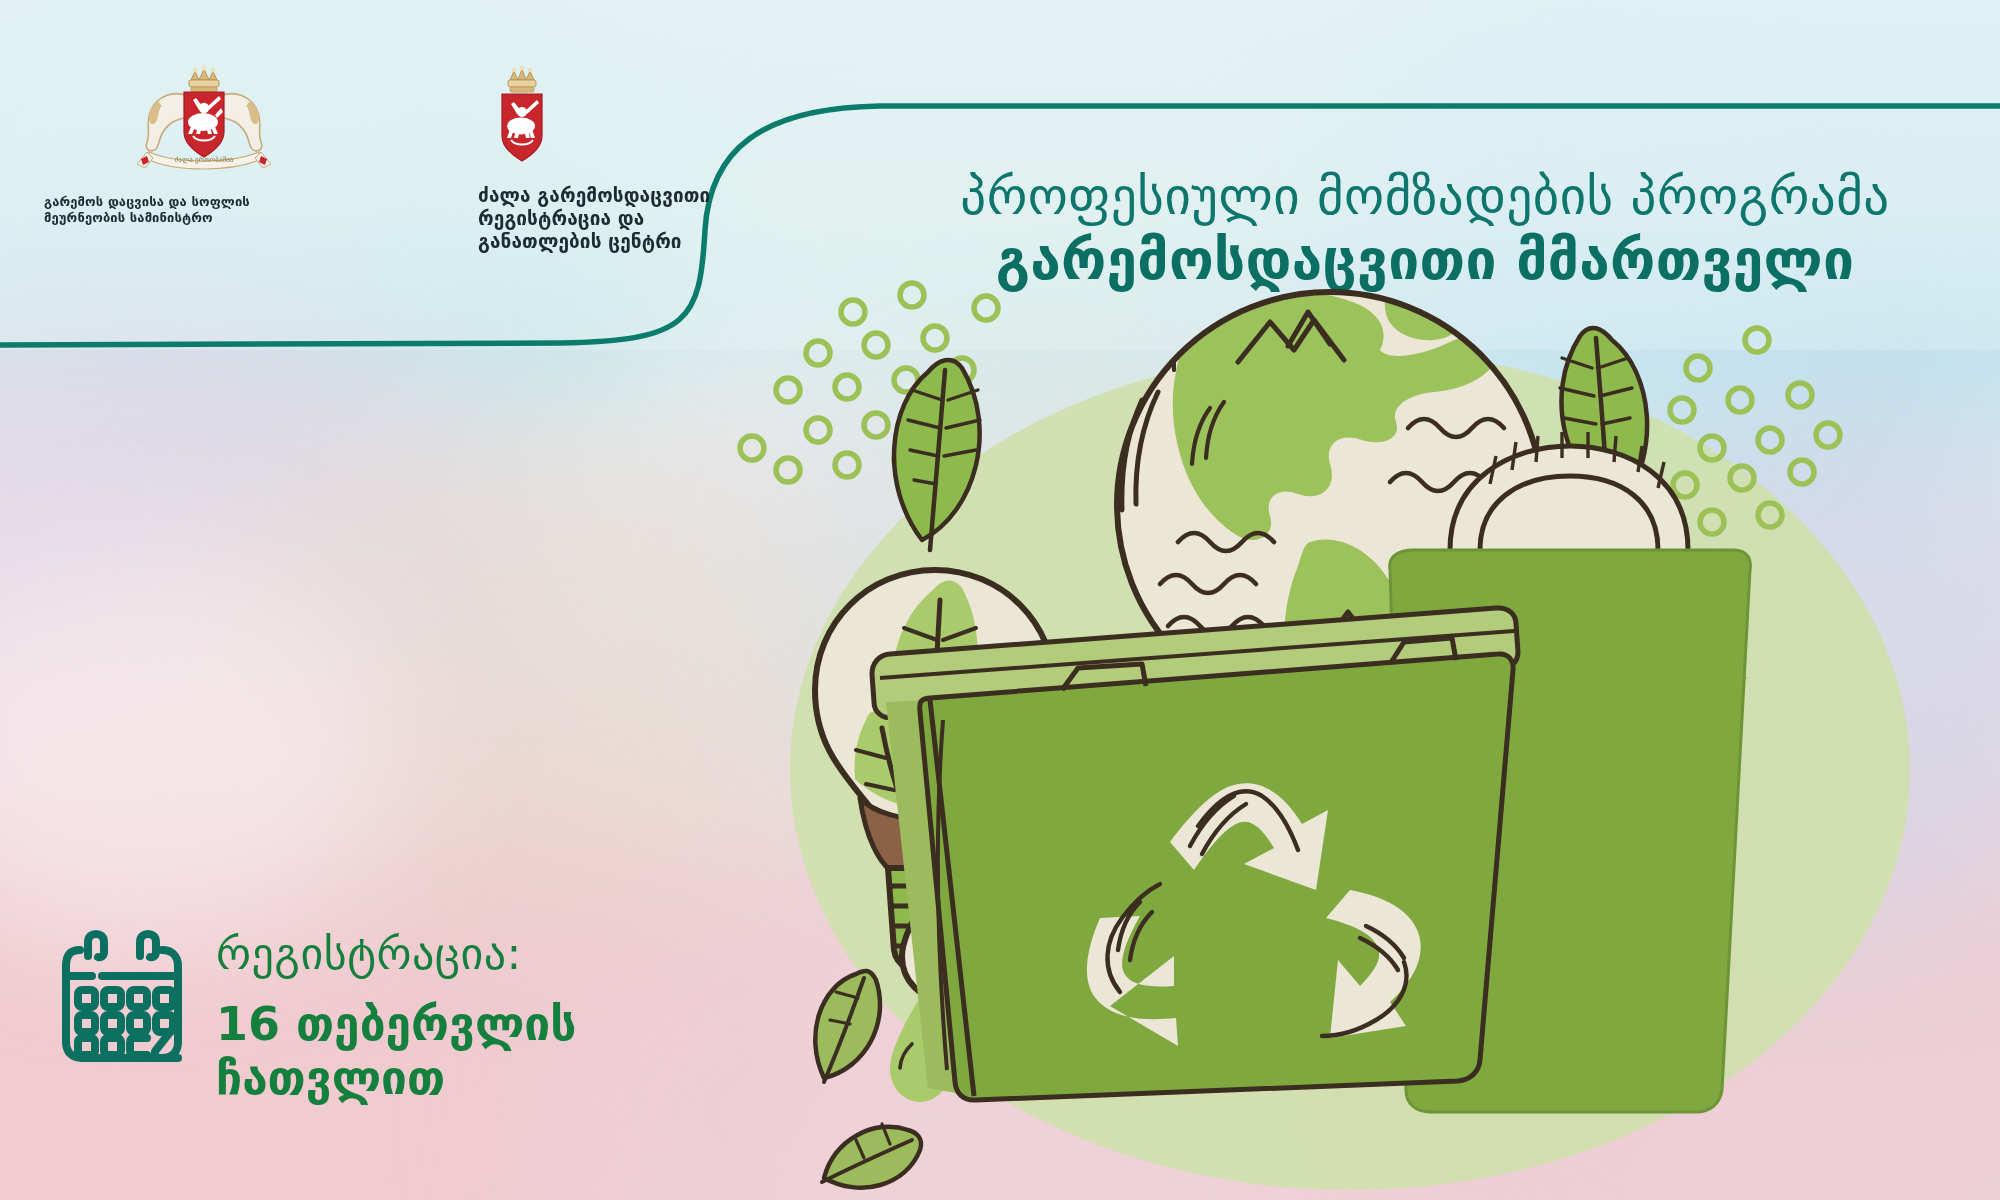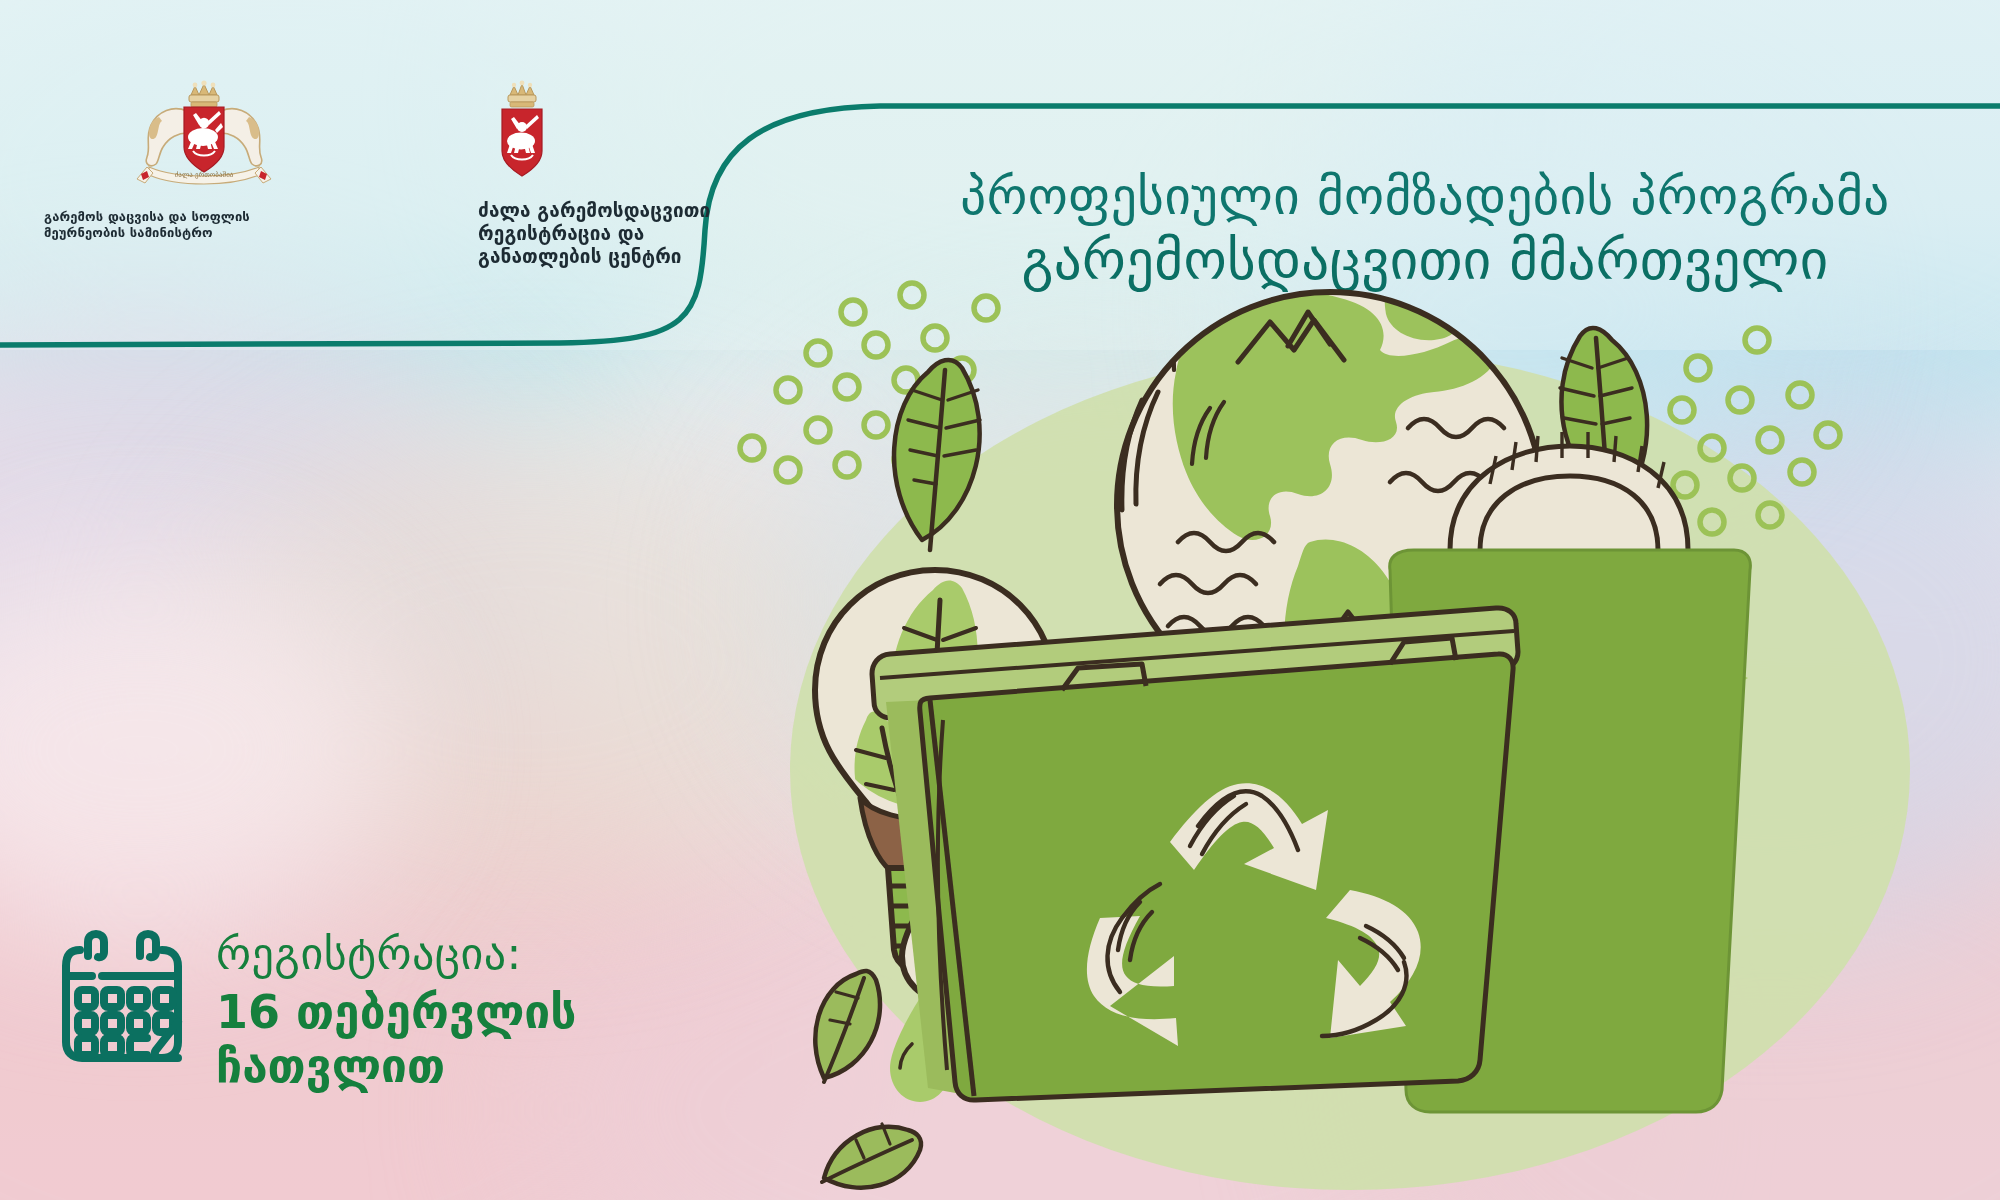--- a/index.html
+++ b/index.html
@@ -27,42 +27,42 @@
   .w10{left:760px;top:340px;width:720px;height:520px;background:rgba(214,226,224,.5);}
   .w11{left:-120px;top:560px;width:520px;height:380px;background:rgba(248,235,238,.8);}
   .w12{left:1240px;top:120px;width:560px;height:380px;background:rgba(198,229,240,.7);}
 
   
   .topband{position:absolute;left:0;top:0;width:2000px;height:350px;
      background:linear-gradient(180deg,rgba(234,245,246,.75) 0%,rgba(238,246,246,.55) 60%,rgba(240,247,247,.25) 100%);}
   .divider{position:absolute;left:0;top:0;width:2000px;height:360px;}
 
   
-  .logos{position:absolute;left:0;top:15px;width:860px;height:300px;padding-left:12px;}
+  .logos{position:absolute;left:0;top:0;width:860px;height:300px;padding-left:12px;}
   .logo-block{position:absolute;}
   .logo-a{left:44px;top:60px;width:320px;}
   .logo-b{left:478px;top:60px;width:340px;}
   .emblem-wrap{display:flex;justify-content:center;}
   .logo-text{
     margin-top:14px;color:#1d2b33;font-weight:bold;line-height:1.22;
     font-size:19.5px;letter-spacing:.1px;
   }
   .logo-a .logo-text{text-align:left;font-size:13px;}
   .logo-b .logo-text{text-align:left;font-size:19px;}
 
   
   .headline{position:absolute;left:880px;top:170px;width:1090px;text-align:center;}
   .hl1{color:#0f766e;font-size:51px;line-height:1.05;letter-spacing:.5px;font-weight:400;}
-  .hl2{color:#0b6f64;font-size:55px;line-height:1.12;letter-spacing:.3px;font-weight:normal;margin-top:6px;}
+  .hl2{color:#0b6f64;font-size:55px;line-height:1.12;letter-spacing:.3px;font-weight:bold;margin-top:6px;}
 
   
   .reg{position:absolute;left:58px;top:930px;display:flex;align-items:flex-start;gap:30px;}
   .reg-text{color:#15803d;}
   .reg-line1{font-size:44px;font-weight:400;line-height:1.1;letter-spacing:.5px;}
-  .reg-line2{font-size:46px;font-weight:bold;line-height:1.16;margin-top:8px;}
+  .reg-line2{font-size:46px;font-weight:bold;line-height:1.16;margin-top:20px;}
   .reg-line3{font-size:46px;font-weight:bold;line-height:1.16;}
 
   
   .art{position:absolute;left:690px;top:250px;width:1310px;height:950px;}
   svg{display:block;overflow:visible;}
 </style>
 </head>
 <body>
 
 <div id="poster">

